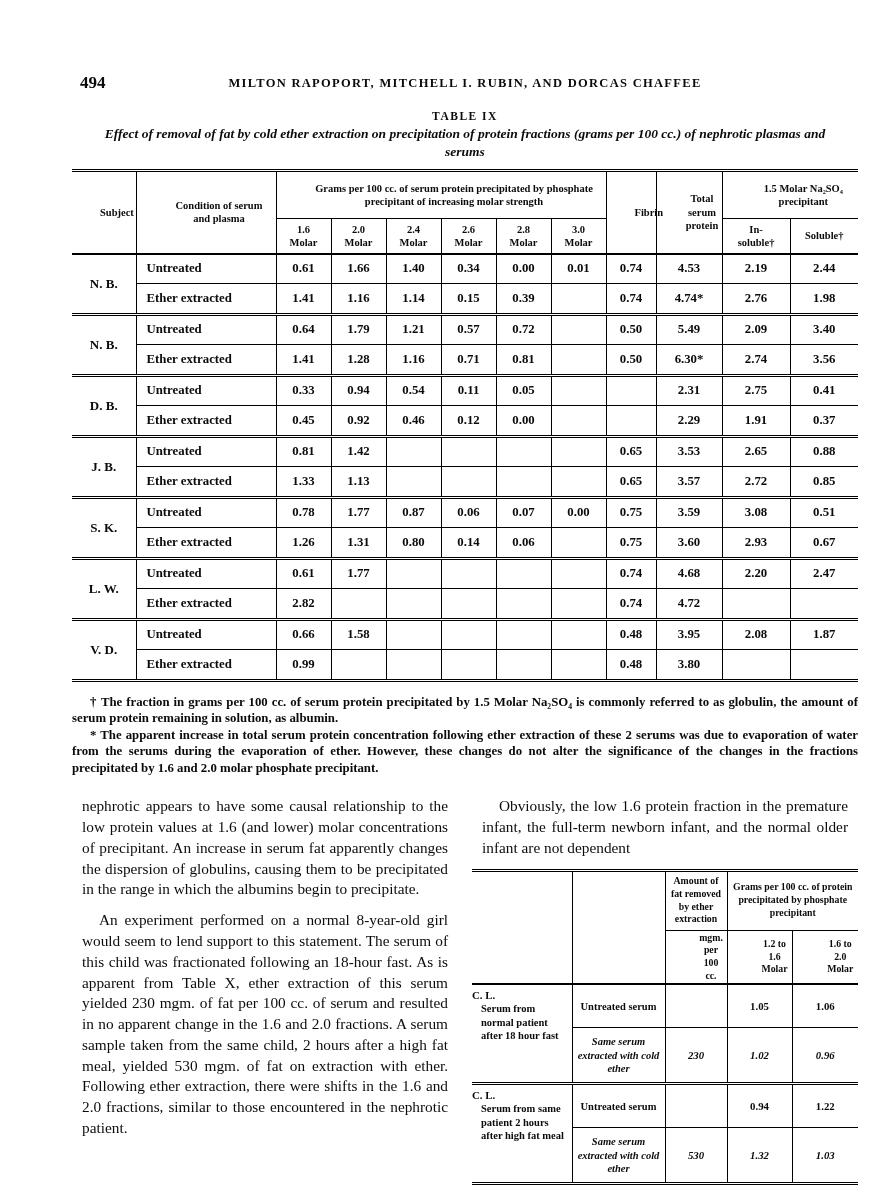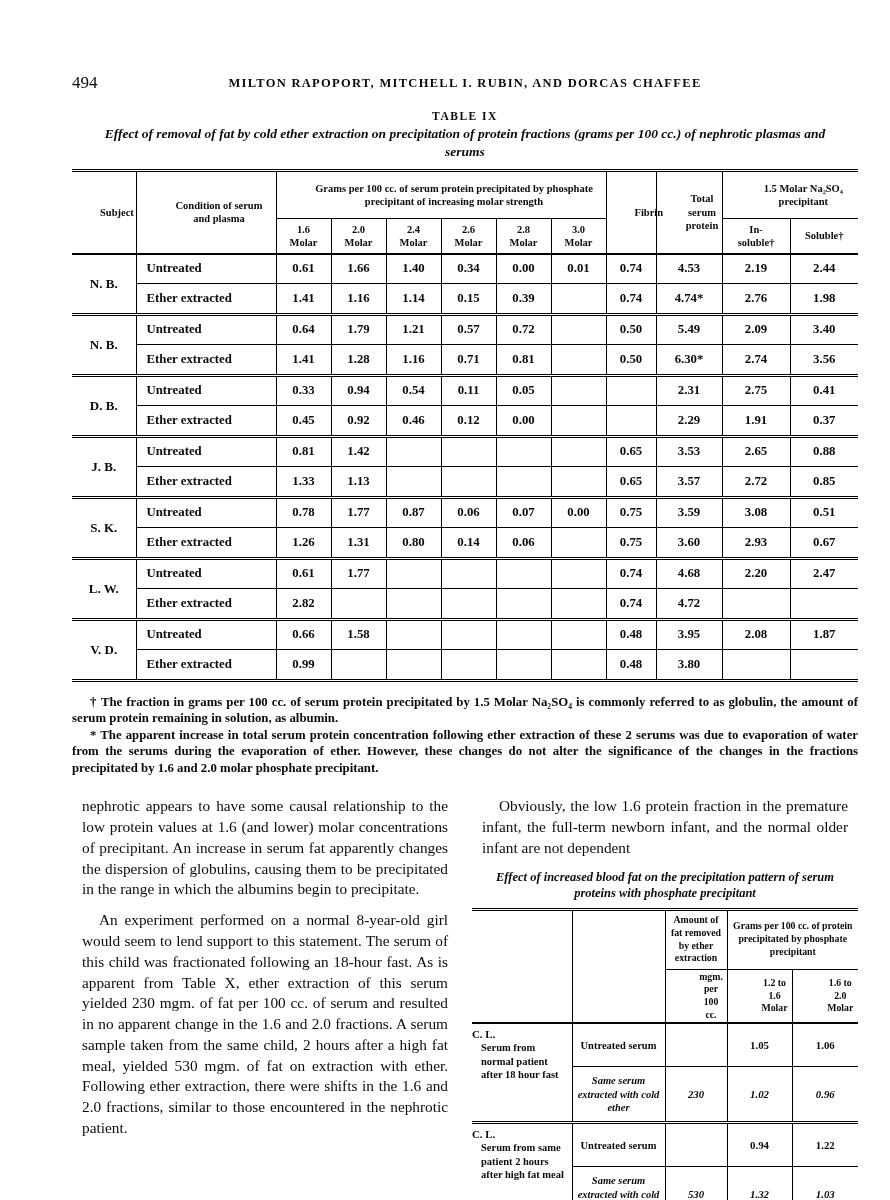--- a/index.html
+++ b/index.html
@@ -3,21 +3,21 @@
 <meta charset="utf-8">
 <style>
   html,body{margin:0;padding:0;}
   body{
     width:890px;height:1200px;background:#ffffff;position:relative;
     font-family:"Liberation Serif","DejaVu Serif",serif;color:#0b0b0b;
     -webkit-font-smoothing:antialiased;
   }
   .content{position:absolute;left:72px;top:76px;width:786px;}
   .masthead{position:relative;height:16px;}
-  .pageno{position:absolute;left:0;top:-3px;font-size:17px;font-weight:400;}
+  .pageno{position:absolute;left:8px;top:-3px;font-size:17px;font-weight:700;}
   .authors{text-align:center;font-size:12.5px;font-weight:700;letter-spacing:1.3px;}
   .tbl-label{text-align:center;font-size:11.5px;font-weight:700;letter-spacing:1.5px;margin-top:18px;}
   .tbl-caption{
     text-align:center;font-style:italic;font-weight:700;font-size:13.5px;line-height:1.32;
     margin-top:3px;padding:0 30px;
   }
   
   .tbl{border-collapse:collapse;table-layout:fixed;width:100%;
        border-top:3px double #000;border-bottom:3px double #000;}
   .tbl th,.tbl td{border-left:1.5px solid #000;border-right:1.5px solid #000;
@@ -318,21 +318,20 @@
   </div>
 
   <div class="columns">
     <div class="col">
       <p>nephrotic appears to have some causal relationship to the low protein values at 1.6 (and lower) molar concentrations of precipitant.  An increase in serum fat apparently changes the dispersion of globulins, causing them to be precipitated in the range in which the albumins begin to precipitate.</p>
       <p class="indent">An experiment performed on a normal 8-year-old girl would seem to lend support to this statement.  The serum of this child was fractionated following an 18-hour fast.  As is apparent from Table X, ether extraction of this serum yielded 230 mgm. of fat per 100 cc. of serum and resulted in no apparent change in the 1.6 and 2.0 fractions.  A serum sample taken from the same child, 2 hours after a high fat meal, yielded 530 mgm. of fat on extraction with ether.  Following ether extraction, there were shifts in the 1.6 and 2.0 fractions, similar to those encountered in the nephrotic patient.</p>
     </div>
     <div class="col">
       <p class="indent">Obviously, the low 1.6 protein fraction in the premature infant, the full-term newborn infant, and the normal older infant are not dependent</p>
 
-      <div class="tbl-caption" style="font-size:12.5px;padding:0 8px;">Effect of increased blood fat on the precipitation pattern of serum proteins with phosphate precipitant</div>
 
       <table class="tbl t10">
         <colgroup>
           <col style="width:100px">
             <col style="width:93px">
             <col style="width:62px">
           <col style="width:65px">
             <col style="width:66px">
         </colgroup>
         <thead>

